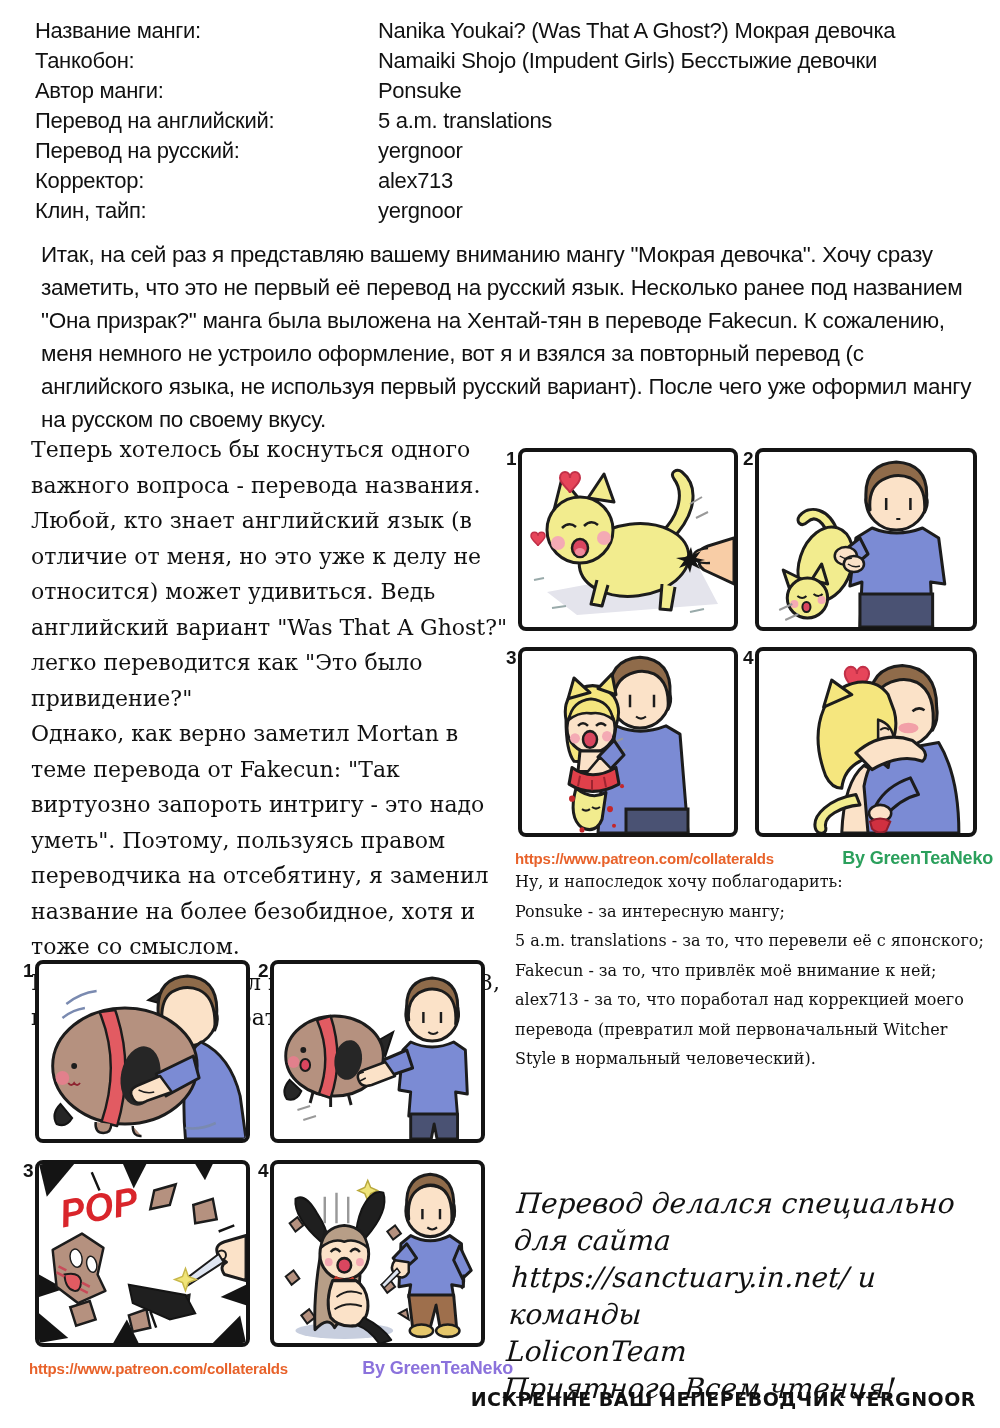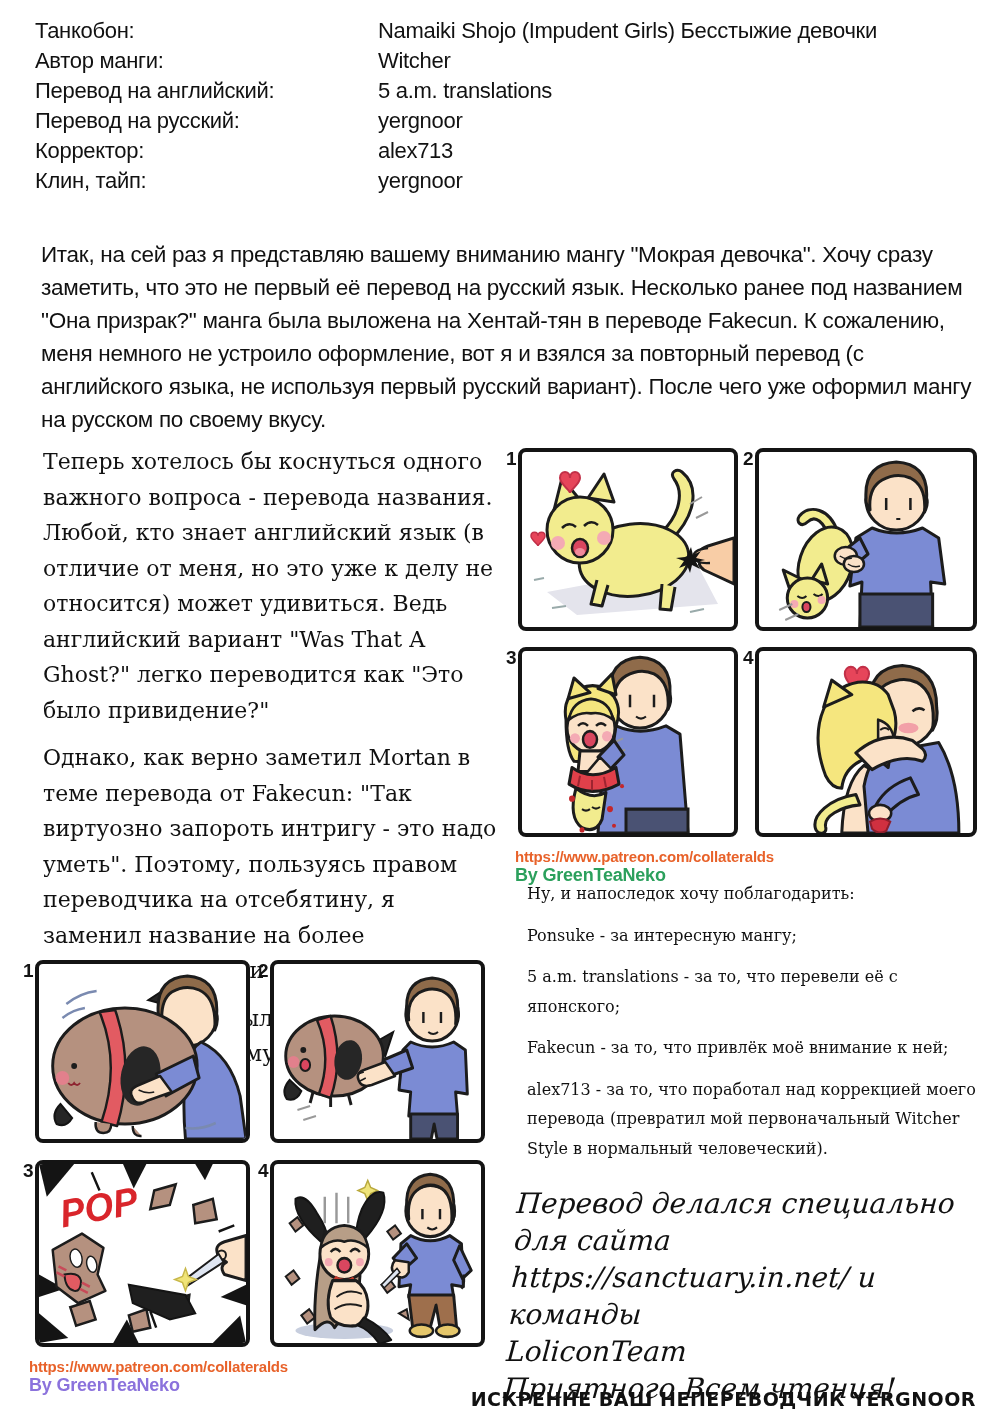--- a/index.html
+++ b/index.html
@@ -7,58 +7,62 @@
         color:#111;}
   
   .meta{position:absolute;left:35px;top:16px;font-family:"Liberation Sans",sans-serif;
         font-size:22px;line-height:30px;letter-spacing:-0.3px;}
   .meta-row{display:flex;}
   .meta-label{width:343px;flex:none;}
   .intro{position:absolute;left:33px;top:230px;width:942px;margin:8px;
          font-family:"Liberation Sans",sans-serif;font-size:22.5px;line-height:33px;
          letter-spacing:-0.3px;}
   
-  .serifcol p{margin:12px;}
+  .serifcol p{margin:0;}
   .left-col{position:absolute;left:31px;top:432px;width:480px;
             font-family:"DejaVu Serif","Liberation Serif",serif;font-size:22px;line-height:35.5px;}
   .right-col{position:absolute;left:515px;top:867px;width:478px;
             font-family:"DejaVu Serif","Liberation Serif",serif;font-size:16px;line-height:29.5px;}
   
   .comic{position:absolute;}
   .comic-cat{left:505px;top:440px;width:490px;height:430px;}
   .comic-dog{left:15px;top:950px;width:500px;height:432px;}
   .panel{position:absolute;border:4px solid #141414;border-radius:8px;background:#fff;
          box-sizing:border-box;}
   .panel svg{display:block;width:100%;height:100%;border-radius:4px;}
   .pnum{position:absolute;left:-16px;top:-4px;font-family:"Liberation Sans",sans-serif;
         font-weight:bold;font-size:19px;color:#141414;}
   .comic-foot{position:absolute;left:10px;right:2px;display:flex;justify-content:space-between;
-              align-items:baseline;font-family:"Liberation Sans",sans-serif;font-weight:bold;flex-direction:column;}
+              align-items:baseline;font-family:"Liberation Sans",sans-serif;font-weight:bold;}
   .patreon{font-size:15px;letter-spacing:-0.2px;}
   .credit{font-size:18px;letter-spacing:-0.2px;}
   
   .handwritten{position:absolute;left:518px;top:1185px;width:470px;
                font-family:"DejaVu Serif","Liberation Serif",serif;font-style:italic;
                font-size:28px;line-height:37px;transform:skewX(-4deg);transform-origin:left top;}
   .page-footer{position:absolute;right:24px;top:1388px;font-family:"DejaVu Sans","Liberation Sans",sans-serif;
                font-weight:bold;font-size:19px;letter-spacing:0.5px;}
 </style>
 </head>
 <body>
 
 <div class="page">
 
   <div class="meta">
     <div class="meta-row">
+        <span class="meta-label">Название манги:</span>
+        <span class="meta-value">Nanika Youkai? (Was That A Ghost?) Мокрая девочка</span>
+      </div>
+    <div class="meta-row">
         <span class="meta-label">Танкобон:</span>
         <span class="meta-value">Namaiki Shojo (Impudent Girls) Бесстыжие девочки</span>
       </div>
     <div class="meta-row">
         <span class="meta-label">Автор манги:</span>
-        <span class="meta-value">Witcher</span>
+        <span class="meta-value">Ponsuke</span>
       </div>
     <div class="meta-row">
         <span class="meta-label">Перевод на английский:</span>
         <span class="meta-value">5 a.m. translations</span>
       </div>
     <div class="meta-row">
         <span class="meta-label">Перевод на русский:</span>
         <span class="meta-value">yergnoor</span>
       </div>
     <div class="meta-row">

